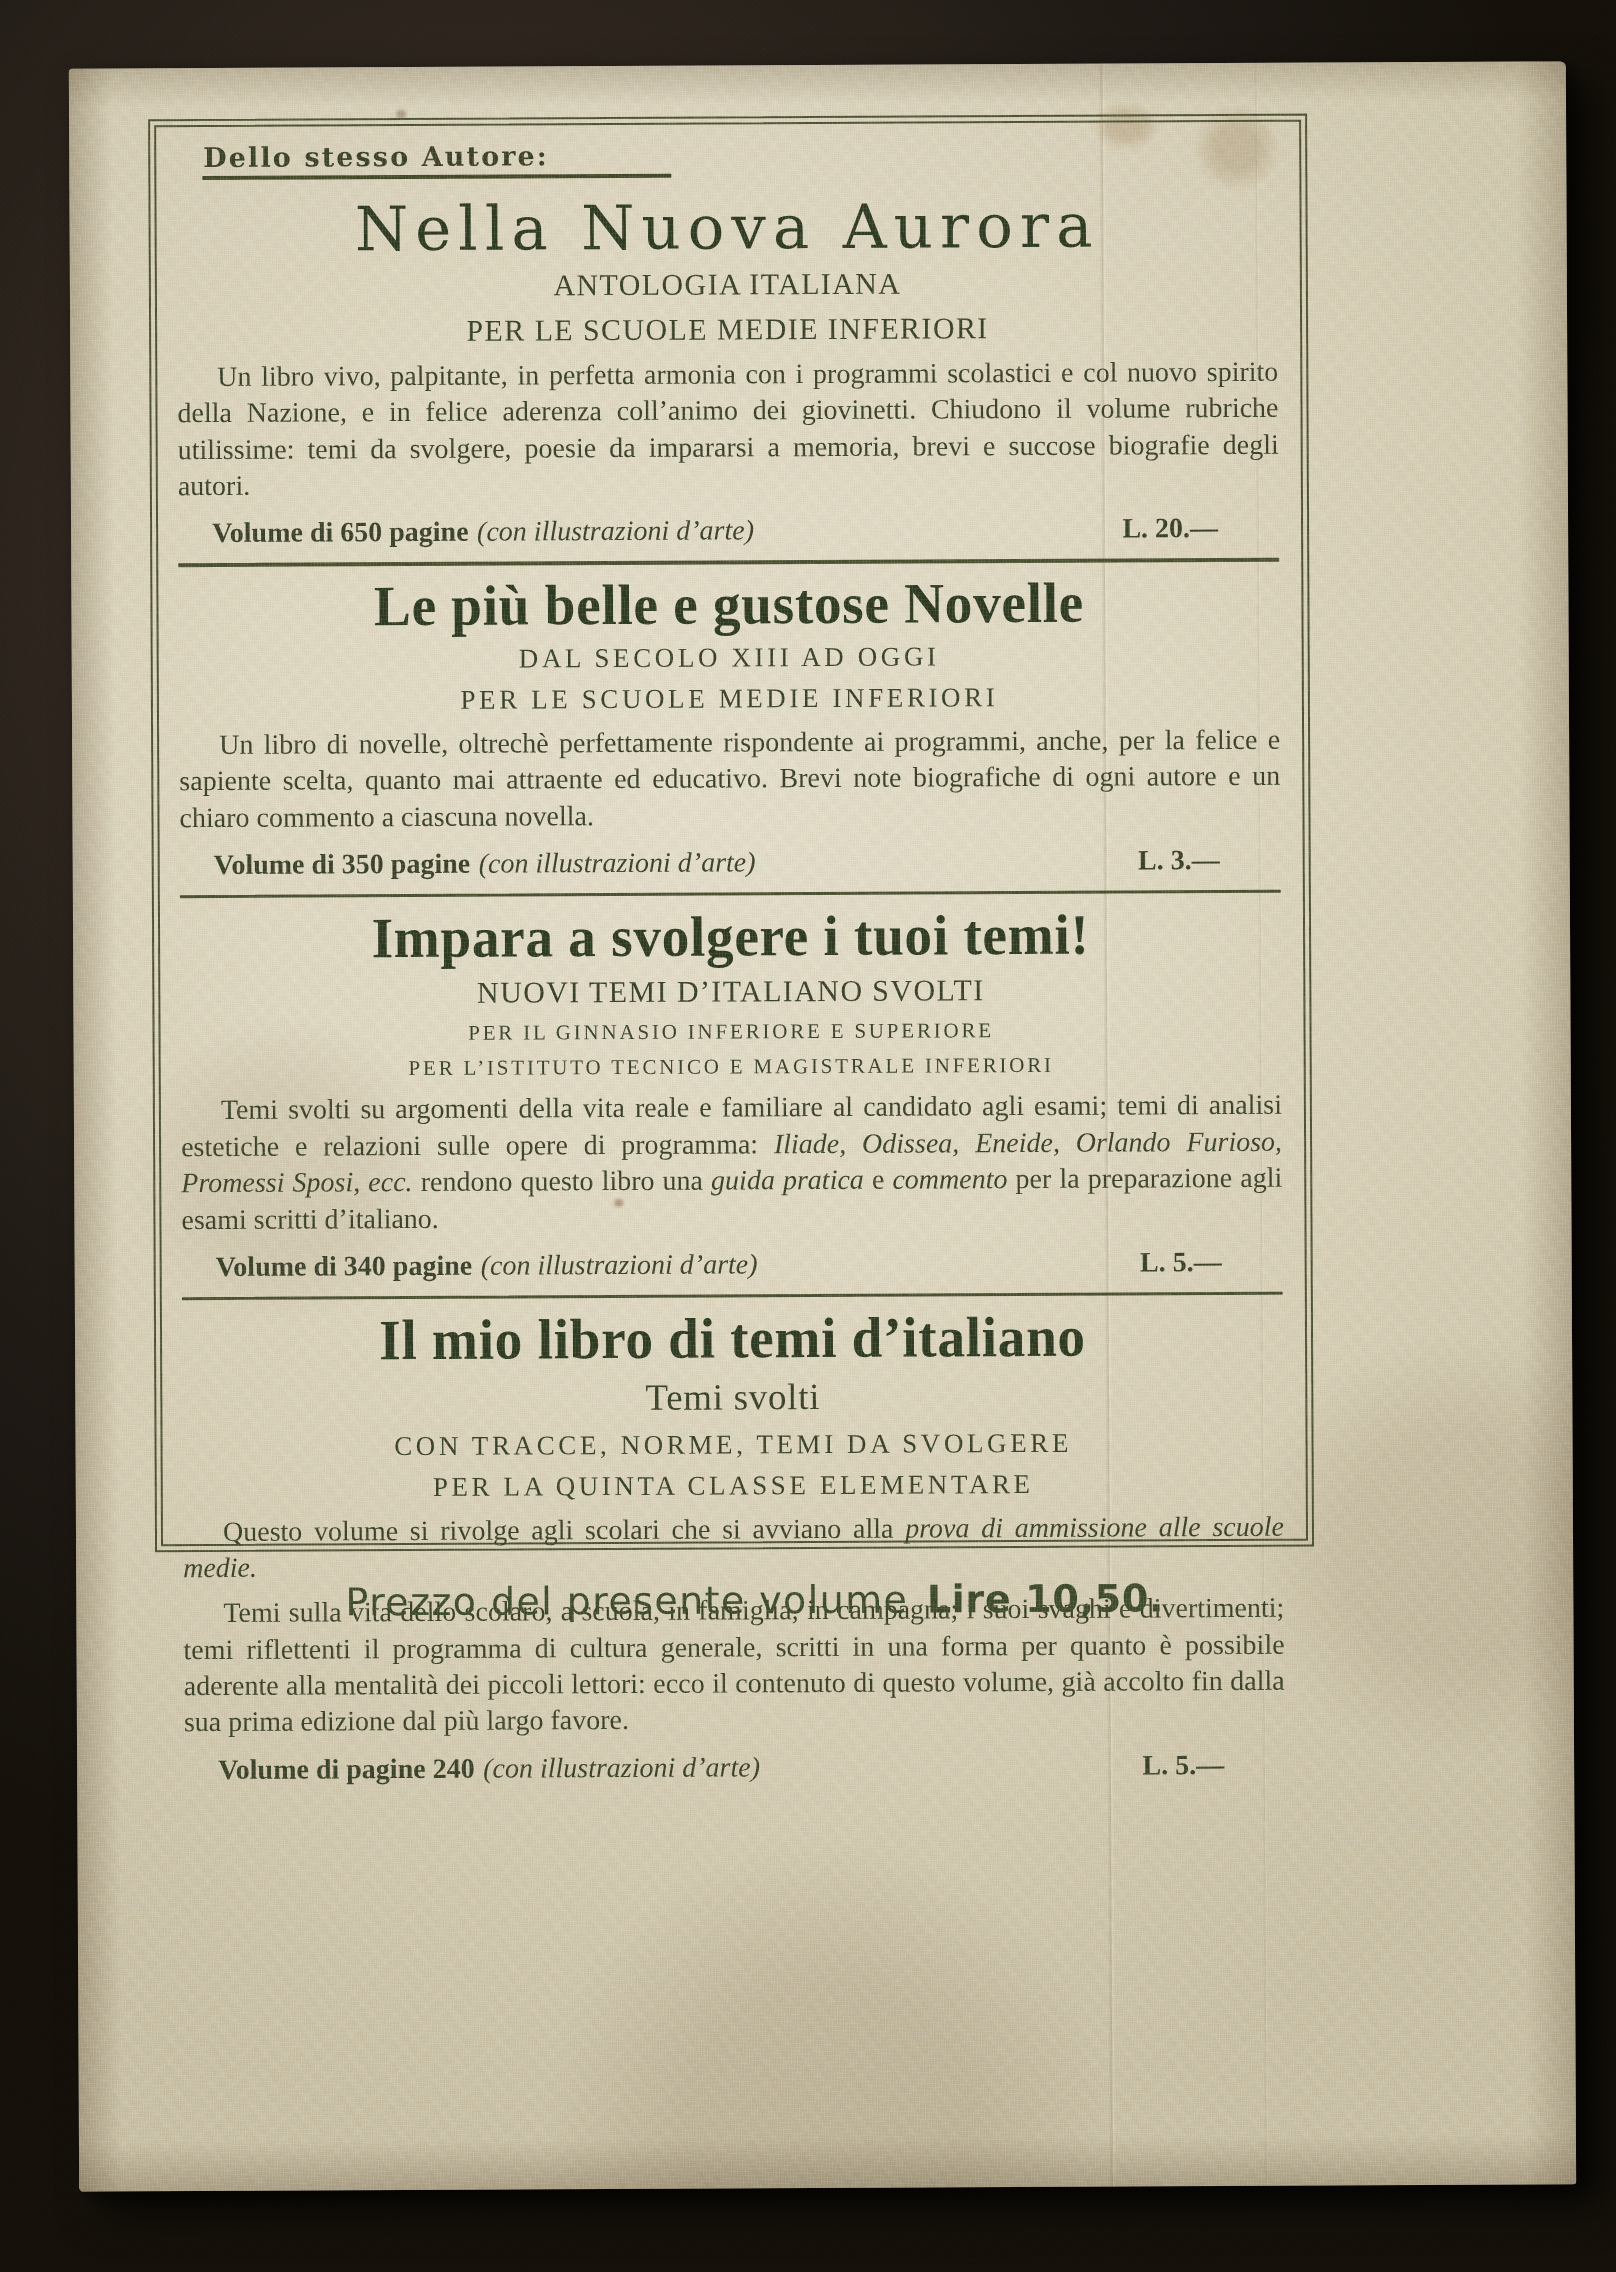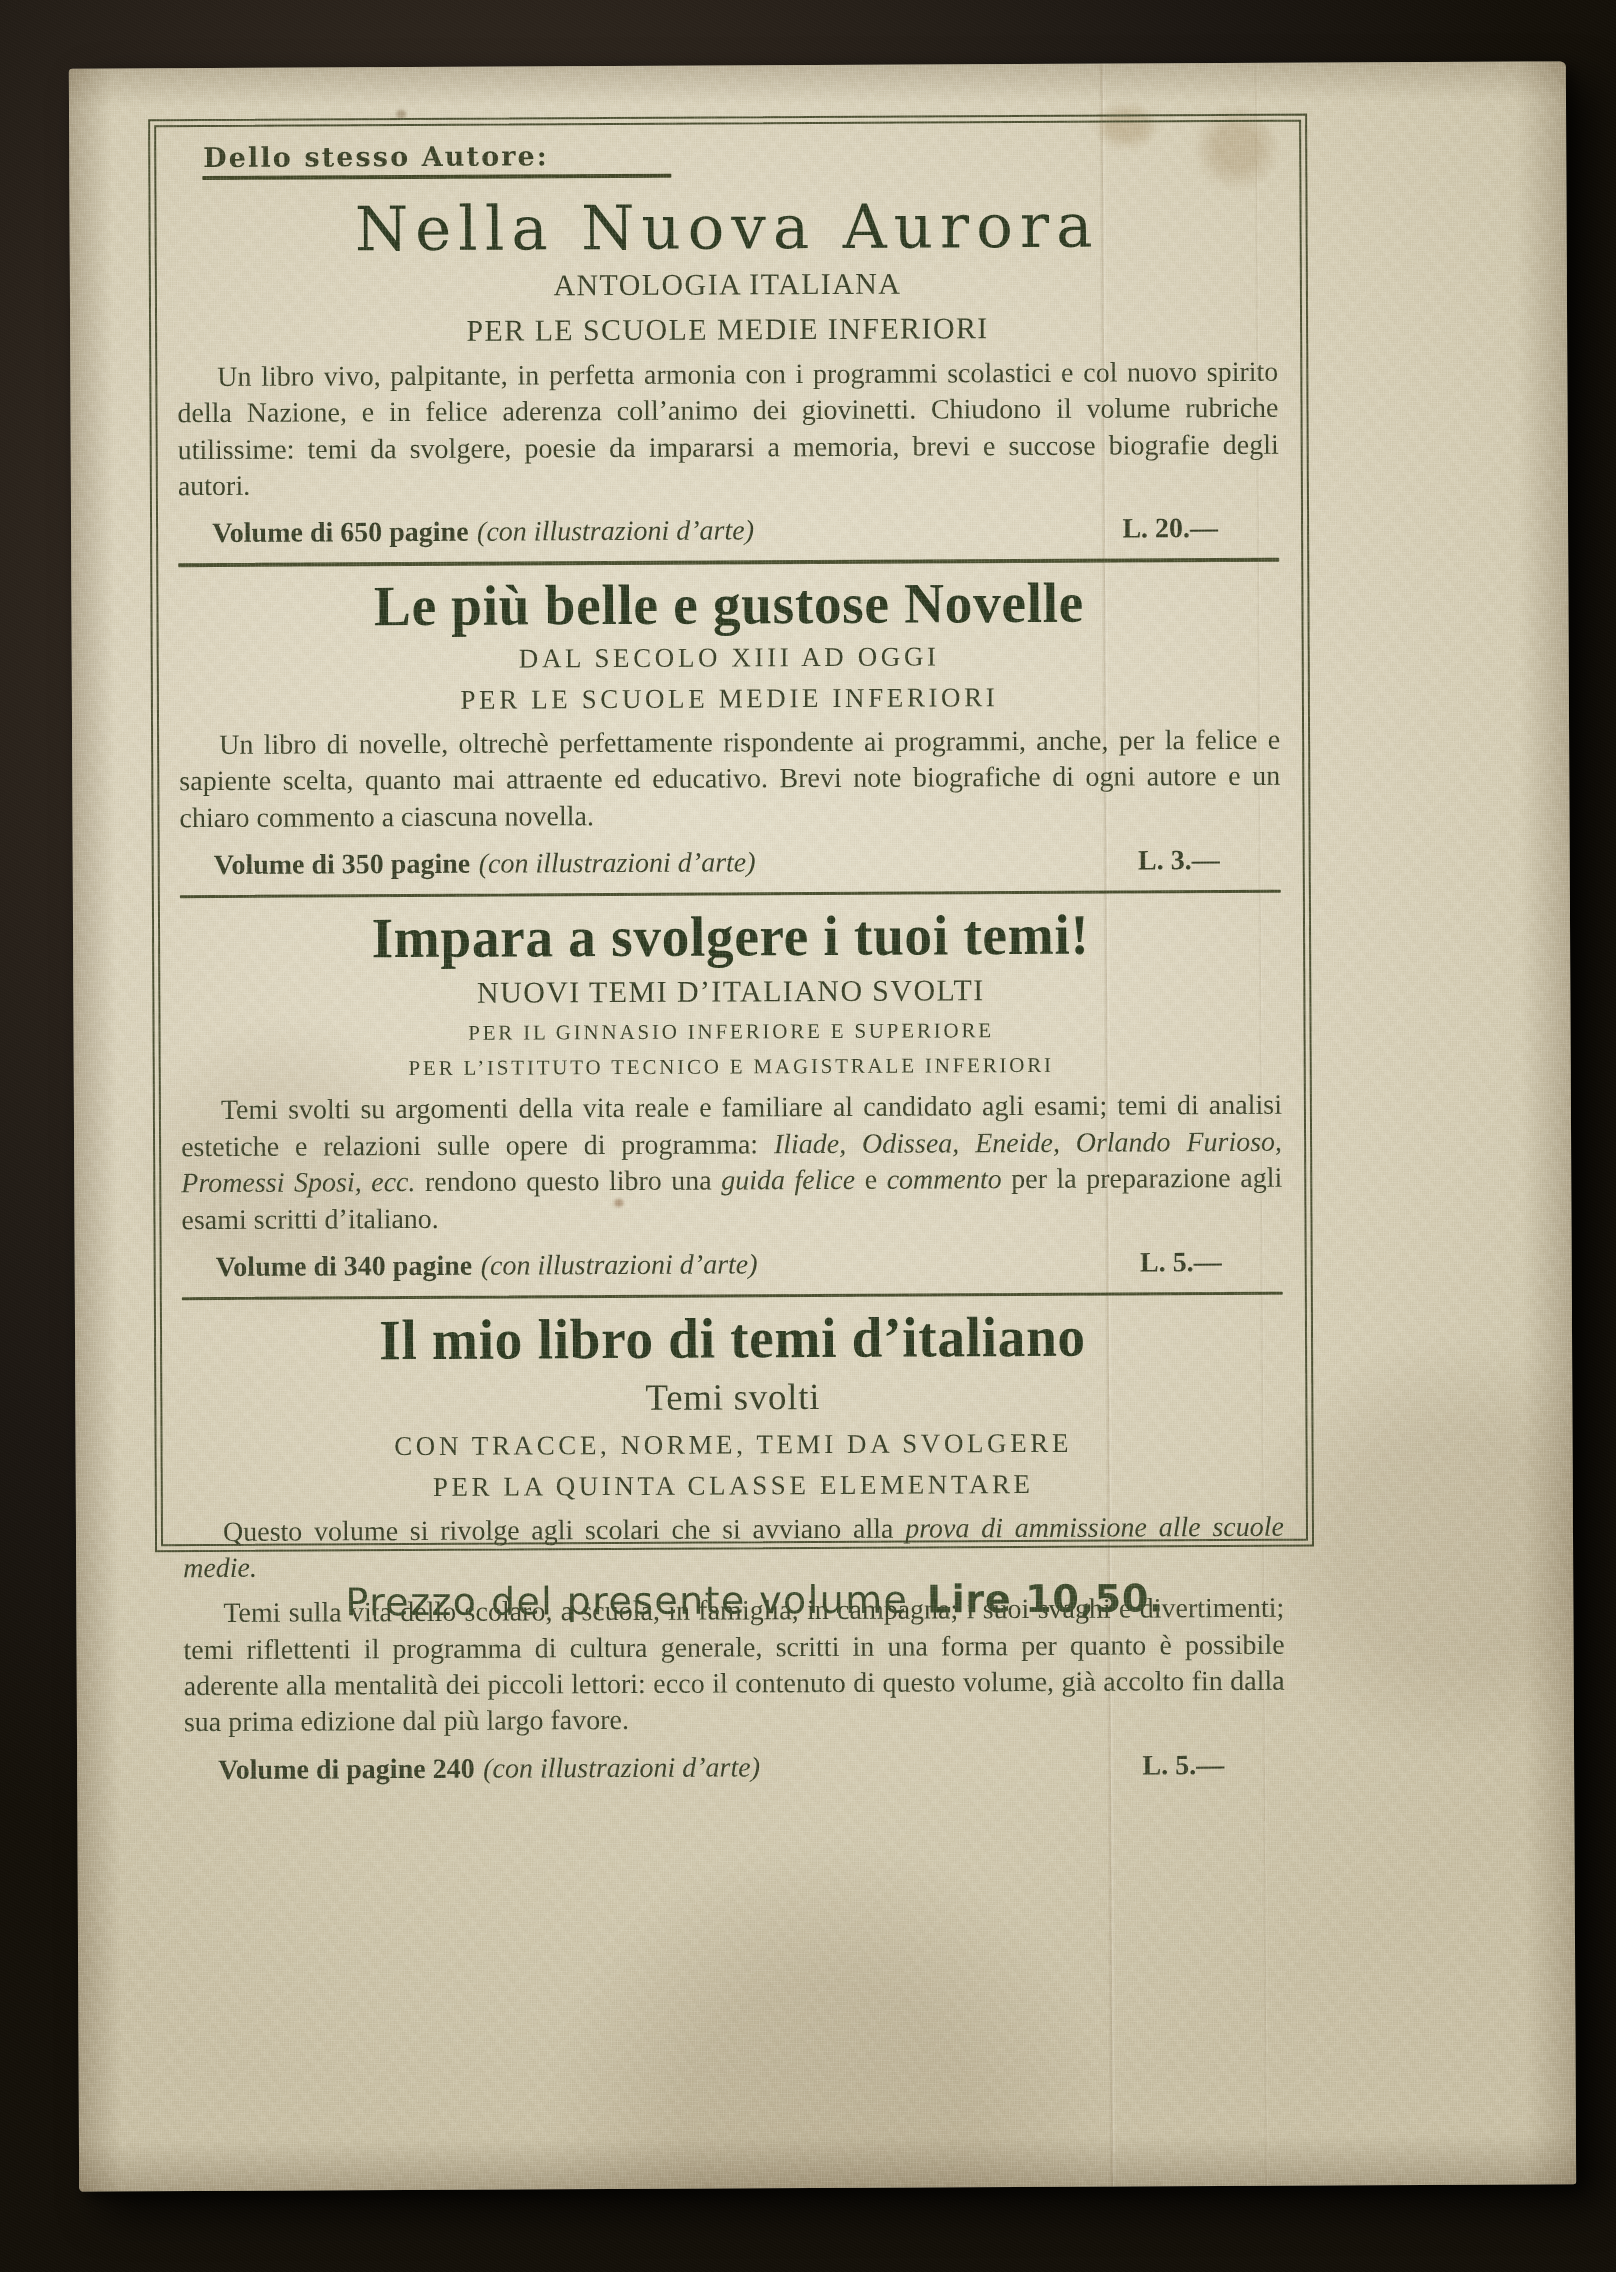--- a/index.html
+++ b/index.html
@@ -284,21 +284,21 @@
       </div>
     </div>
 
     <div class="sec-rule"></div>
 
     <div>
       <h1 class="title cond">Impara a svolgere i tuoi temi!</h1>
       <div class="subtitle">NUOVI TEMI D’ITALIANO SVOLTI</div>
       <div class="subtitle tiny">PER IL GINNASIO INFERIORE E SUPERIORE</div>
       <div class="subtitle tiny">PER L’ISTITUTO TECNICO E MAGISTRALE INFERIORI</div>
-      <p class="body">Temi svolti su argomenti della vita reale e familiare al candidato agli esami; temi di analisi estetiche e relazioni sulle opere di programma: <i>Iliade, Odissea, Eneide, Orlando Furioso, Promessi Sposi, ecc.</i> rendono questo libro una <i>guida felice</i> e <i>commento</i> per la preparazione agli esami scritti d’italiano.</p>
+      <p class="body">Temi svolti su argomenti della vita reale e familiare al candidato agli esami; temi di analisi estetiche e relazioni sulle opere di programma: <i>Iliade, Odissea, Eneide, Orlando Furioso, Promessi Sposi, ecc.</i> rendono questo libro una <i>guida pratica</i> e <i>commento</i> per la preparazione agli esami scritti d’italiano.</p>
       <div class="price-line">
         <span class="vol">Volume di 340 pagine</span>
         <span class="illus">(con illustrazioni d’arte)</span>
         <span class="amount">L. 5.—</span>
       </div>
     </div>
 
     <div class="sec-rule"></div>
 
     <div>

